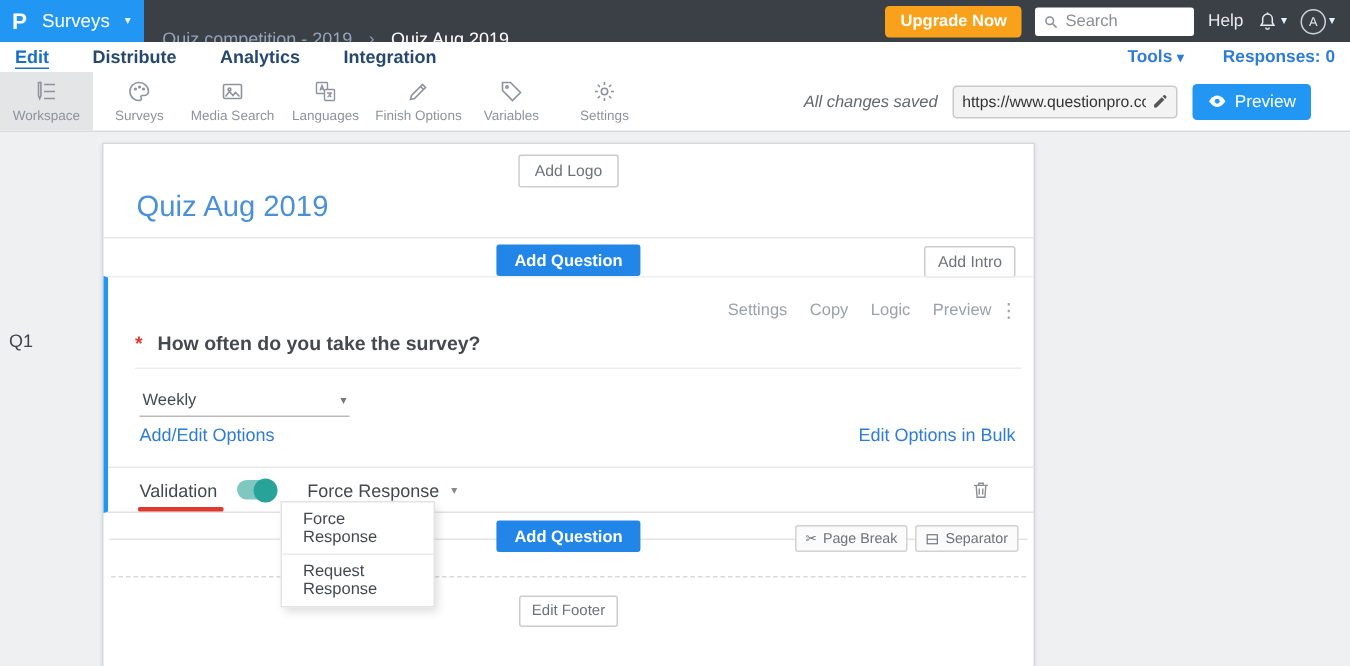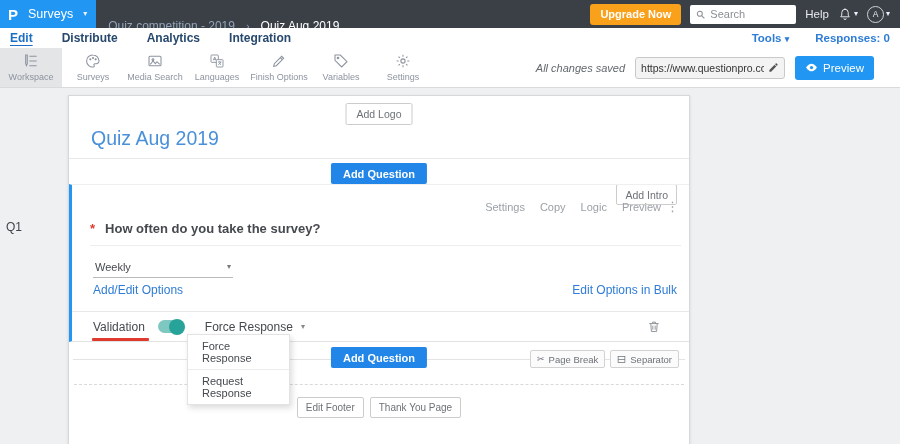--- a/index.html
+++ b/index.html
@@ -67,21 +67,21 @@
   .ghost-btn { background:#fff; border:1px solid #ccc; border-radius:2px; color:#6d7278;
                font-size:10.5px; padding:4px 10px; cursor:pointer;
                font-family:"Liberation Sans",sans-serif; }
   .add-logo-btn { position:absolute; top:7px; left:50%; transform:translateX(-50%); }
   .survey-title { position:absolute; left:22px; top:31px; font-size:19.5px; color:#4a90d9; }
   .divider1 { position:absolute; top:62px; left:0; right:0; border-top:1px solid #e8e8e8; }
   .primary-btn { background:#2186e8; border:none; border-radius:2px; color:#fff;
                  font-size:11px; font-weight:bold; padding:4.5px 12px; cursor:pointer;
                  font-family:"Liberation Sans",sans-serif; }
   .add-question-1 { position:absolute; top:67px; left:50%; transform:translateX(-50%); }
-  .add-intro-btn { position:absolute; top:68px; right:12px; padding:3.5px 8px;margin-top:20px; }
+  .add-intro-btn { position:absolute; top:68px; right:12px; padding:3.5px 8px; }
 
   .question-block { position:absolute; top:88px; left:0; right:0; height:158px;
                     border-left:3px solid #2196f3; border-top:1px solid #efefef;
                     border-bottom:1px solid #e2e2e2; }
   .q-actions { position:absolute; top:16px; right:28px; display:flex; gap:15px;
                color:#9ba1a8; font-size:11px; }
   .q-action { cursor:pointer; }
   .more-dots { position:absolute; top:14px; right:10px; color:#9ba1a8; font-size:13px; cursor:pointer; }
   .q-text-row { position:absolute; top:36px; left:18px; font-size:13px; font-weight:600;
                 color:#45494e; display:flex; gap:10px; }
@@ -347,16 +347,15 @@
     </div>
 
     <div class="dropdown-menu">
       <div class="menu-item">Force Response</div>
       <div class="menu-item">Request Response</div>
     </div>
 
     <div class="dashed-divider"></div>
     <div class="footer-row">
       <button class="ghost-btn">Edit Footer</button>
-      <button class="ghost-btn">Thank You Page</button>
     </div>
   </div>
 </div>
 
 </body></html>

